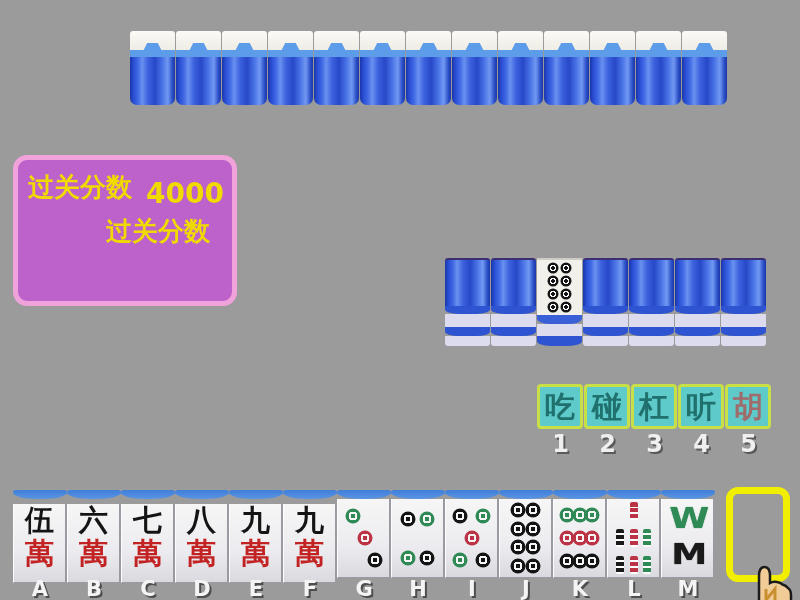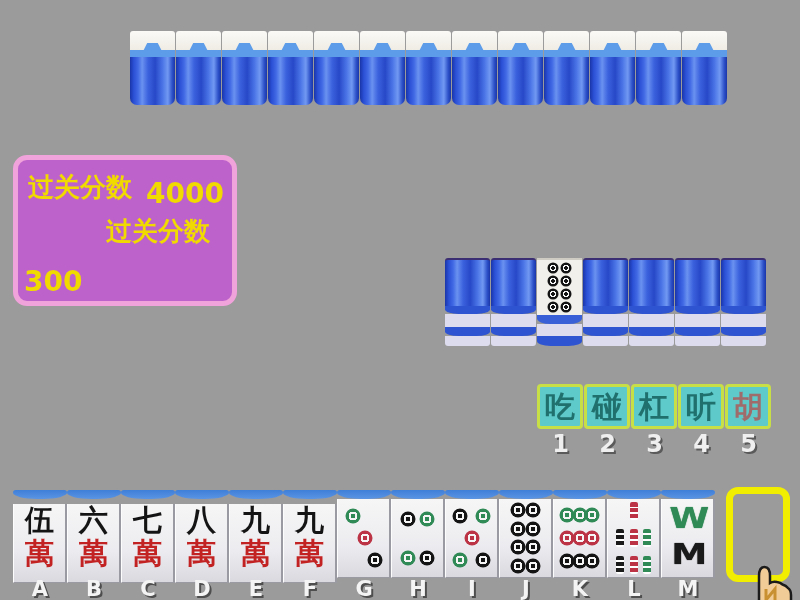--- a/index.html
+++ b/index.html
@@ -181,21 +181,20 @@
 
   <div class="score-panel">
     <div class="score-row">
       <span class="score-label">过关分数</span>
       <span class="score-value">4000</span>
     </div>
     <div class="score-row">
       <span class="score-label">过关分数</span>
     </div>
     <div class="score-row">
-      <span class="score-value">300</span>
     </div>
   </div>
 
   <div class="middle-row">
       <div class="tile-mid">
         <div class="tm-body"></div>
         <div class="tm-s1"></div>
         <div class="tm-w1"></div>
         <div class="tm-s2"></div>
         <div class="tm-w2"></div>

